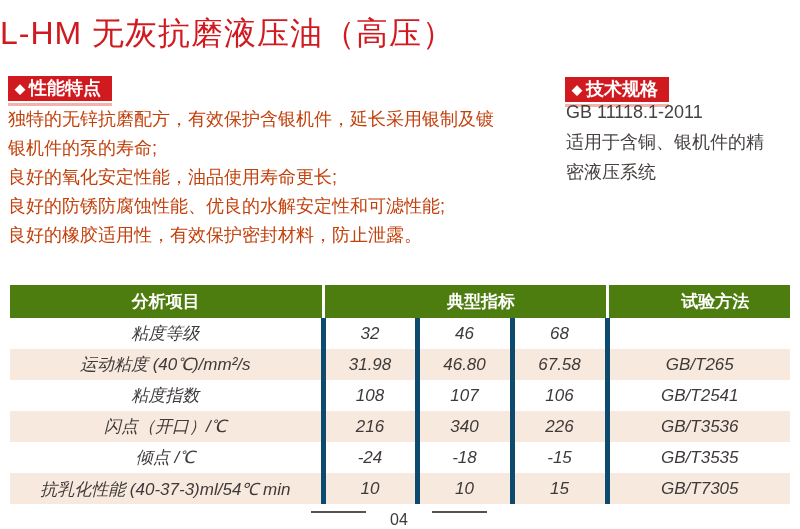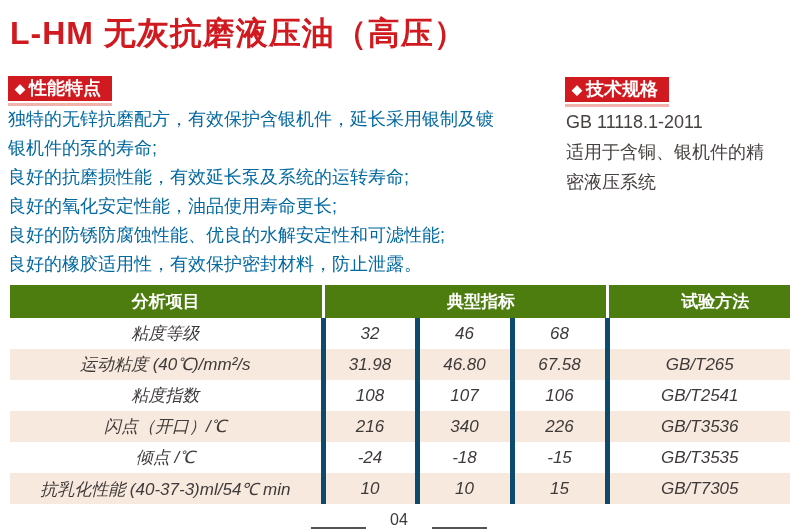--- a/index.html
+++ b/index.html
@@ -5,44 +5,44 @@
   * { margin:0; padding:0; box-sizing:border-box; }
   html, body { width:800px; height:529px; }
   body {
     position:relative;
     background:#ffffff;
     overflow:hidden;
     font-family:"Liberation Sans", sans-serif;
     color:#3e3a39;
   }
   .page-title {
-    position:absolute; left:10px; top:12px;
-    font-size:32px; font-weight:bold; color:#d11a20;
+    position:absolute; left:0; top:12px;
+    font-size:32px; font-weight:normal; color:#d11a20;
     letter-spacing:1px; white-space:nowrap;
   }
   
   .badge-wrap { position:absolute; display:inline-block; }
   .badge-wrap.features-pos { left:8px;  top:76px; }
   .badge-wrap.specs-pos    { left:565px; top:77px; }
   .badge {
     display:inline-flex; align-items:center; gap:4px;
     background:#d11a20; color:#ffffff;
     font-size:18px; font-weight:bold;
     height:25px; padding:0 11px 1px 7px; white-space:nowrap;
   }
   .badge .diamond { font-size:13px; line-height:1; }
   .badge-underline { height:3px; background:#f2b3ad; margin-top:2px; width:100%; }
   
   .features-text {
     position:absolute; left:8px; top:105px; width:498px;
-    font-size:18px; line-height:29px; color:#0369a1;
+    font-size:18px; line-height:29px; color:#c2410c;
   }
   
   .specs-text {
-    position:absolute; left:566px; top:107px; width:212px;
+    position:absolute; left:566px; top:97px; width:212px;
     font-size:18px; line-height:30px; color:#474240;
   }
   .specs-text p { margin-bottom:0; }
   
   .spec-table {
     position:absolute; left:10px; top:285px; width:780px;
     border-collapse:collapse; table-layout:fixed; text-align:center;
   }
   .spec-table th {
     background:#4d7c0f; color:#ffffff;
@@ -51,41 +51,40 @@
   .spec-table th.sep { border-left:3px solid #ffffff;padding-left:32px; }
   .spec-table td {
     height:31px; font-size:17px; color:#3e3a39;
     overflow:hidden; white-space:nowrap;font-style:italic;
   }
   .spec-table td + td { border-left:5px solid #0c4a6e; }
   .spec-table tbody tr:nth-child(even) { background:#f8e9de; }
   
   .pagefoot {
     position:absolute; left:0; top:511px; width:798px;
-    display:flex; justify-content:center; align-items:flex-end; gap:24px;
+    display:flex; justify-content:center; align-items:flex-start; gap:24px;
   }
   .pline { width:55px; height:2px; background:#57514f; }
   .pnum { font-size:16px; color:#3e3a39; }
 </style>
 </head>
 <body>
 
 <h1 class="page-title">L-HM 无灰抗磨液压油（高压）</h1>
 
 <div class="badge-wrap features-pos">
   <div class="badge">
     <span class="diamond">◆</span>
     <span>性能特点</span>
   </div>
   <div class="badge-underline"></div>
 </div>
 
 <div class="features-text">
   <div class="feature-line">独特的无锌抗磨配方，有效保护含银机件，延长采用银制及镀银机件的泵的寿命;</div>
-  <div class="feature-line">良好的抗磨损性能，有效延长泵及系统的运转寿命;</div>
   <div class="feature-line">良好的氧化安定性能，油品使用寿命更长;</div>
   <div class="feature-line">良好的防锈防腐蚀性能、优良的水解安定性和可滤性能;</div>
   <div class="feature-line">良好的橡胶适用性，有效保护密封材料，防止泄露。</div>
 </div>
 
 <div class="badge-wrap specs-pos">
   <div class="badge">
     <span class="diamond">◆</span>
     <span>技术规格</span>
   </div>

